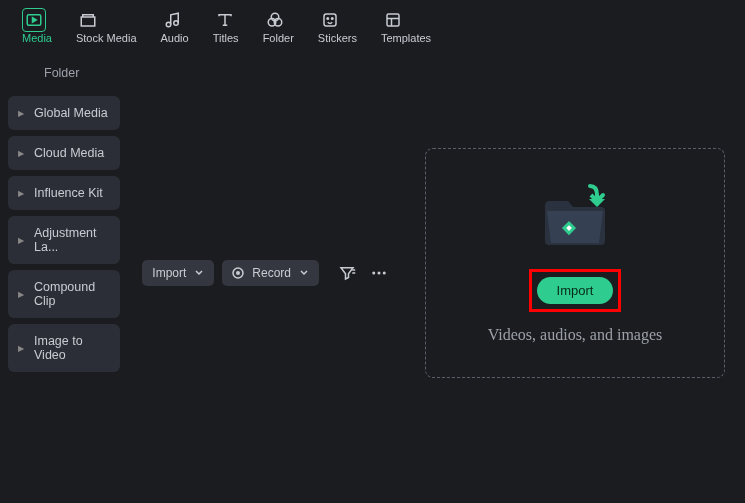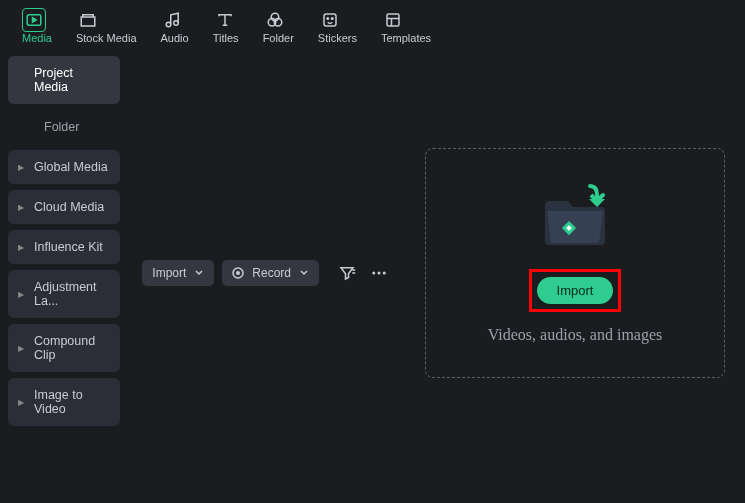--- a/index.html
+++ b/index.html
@@ -231,23 +231,20 @@
           <line x1="4" y1="10" x2="20" y2="10"></line>
           <line x1="10" y1="10" x2="10" y2="20"></line>
         </svg>
     </div>
     <span class="toolbar-label">Templates</span>
   </div>
 </div>
 
 <div class="main-area">
   <div class="sidebar">
-    <div class="sidebar-item active">
-      <span>Project Media</span>
-    </div>
     <div class="sidebar-item folder">
       <span>Folder</span>
     </div>
     <div class="sidebar-item">
       <span class="chevron">▶</span>
       <span>Global Media</span>
     </div>
     <div class="sidebar-item">
       <span class="chevron">▶</span>
       <span>Cloud Media</span>

